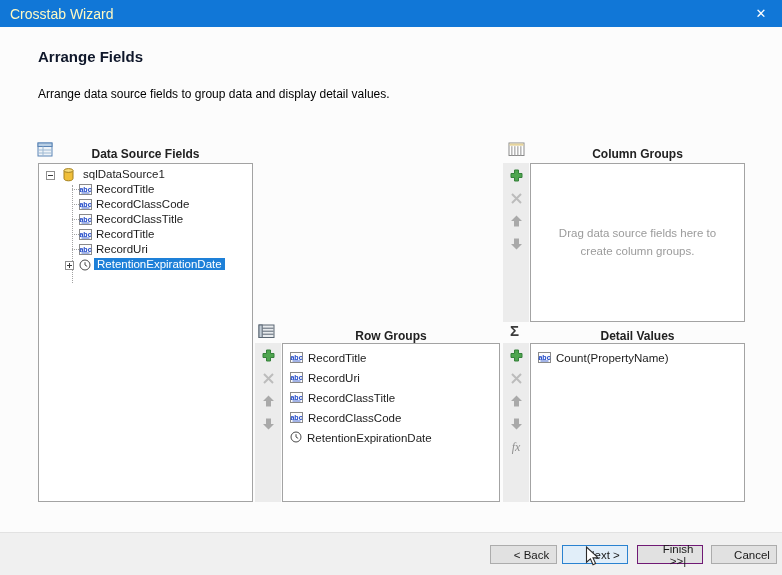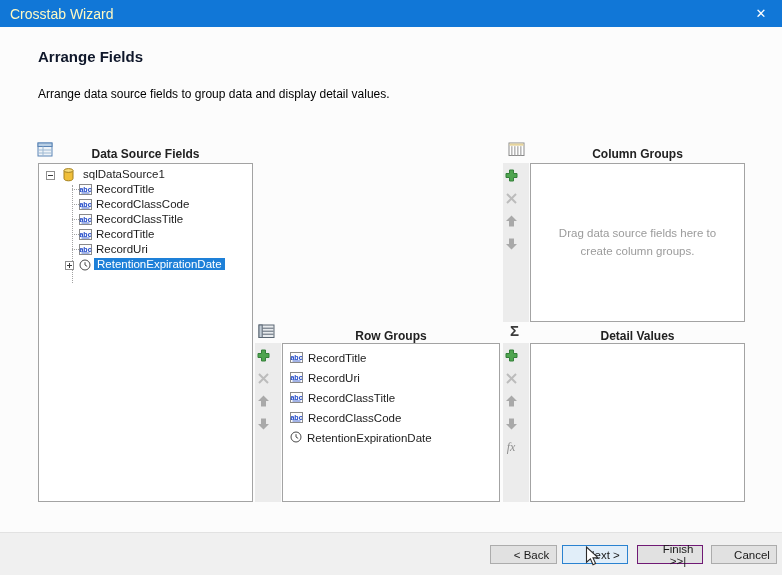--- a/index.html
+++ b/index.html
@@ -26,21 +26,21 @@
   .cap-icon { position:absolute; display:block; }
 
   
   .panel { position:absolute; background:#ffffff; border:1px solid #a3a3a3; }
   .p-dsf { left:38px;  top:163px; width:215px; height:339px; }
   .p-col { left:530px; top:163px; width:215px; height:159px; }
   .p-row { left:282px; top:343px; width:218px; height:159px; }
   .p-det { left:530px; top:343px; width:215px; height:159px; }
 
   
-  .vtoolbar { position:absolute; width:26px; background:#ececec; display:flex; flex-direction:column; align-items:flex-start; padding-top:4px; gap:7px; }
+  .vtoolbar { position:absolute; width:26px; background:#ececec; display:flex; flex-direction:column; align-items:center; padding-top:4px; gap:7px; }
   .vt-col { left:503px; top:163px; height:159px; }
   .vt-row { left:255px; top:343px; height:159px; }
   .vt-det { left:503px; top:343px; height:159px; }
   .tool-btn { width:16px; height:16px; display:flex; align-items:center; justify-content:center; }
   .fx-glyph { font-family:"Liberation Serif","DejaVu Serif",serif; font-style:italic; font-size:12px; color:#8f8f8f; }
 
   
   .tree { position:absolute; left:0; top:3px; right:0; font-size:11.5px; }
   .tree-row { position:relative; height:15px; display:flex; align-items:center; }
   .tree-row .expander { position:absolute; top:3px; }
@@ -314,20 +314,28 @@
             <circle cx="6" cy="6" r="5" fill="#ffffff" stroke="#4a4a4a"></circle>
             <path d="M6,3.2 V6 L8.2,7.4" stroke="#4a4a4a" fill="none"></path>
           </svg></span>
       <span>RetentionExpirationDate</span>
     </div>
   </div>
 </div>
 
 <div class="panel p-det">
   <div class="flist">
+    <div class="flist-row">
+      <span><svg width="13" height="11">
+            <rect x="0.5" y="0.5" width="12" height="10" fill="#fcfcfc" stroke="#8a8a8a"></rect>
+            <text x="6.5" y="7.5" font-size="7" text-anchor="middle" fill="#1c46c8" font-weight="bold">abc</text>
+            <line x1="2.5" y1="9" x2="10.5" y2="9" stroke="#1c46c8" stroke-width="0.8"></line>
+          </svg></span>
+      <span>Count(PropertyName)</span>
+    </div>
   </div>
 </div>
 
 <div class="footer"></div>
 <button class="btn btn-back">&lt; Back</button>
 <button class="btn btn-next">Next &gt;</button>
 <button class="btn btn-finish">Finish &gt;&gt;|</button>
 <button class="btn btn-cancel">Cancel</button>
 
 <span class="cursor">

